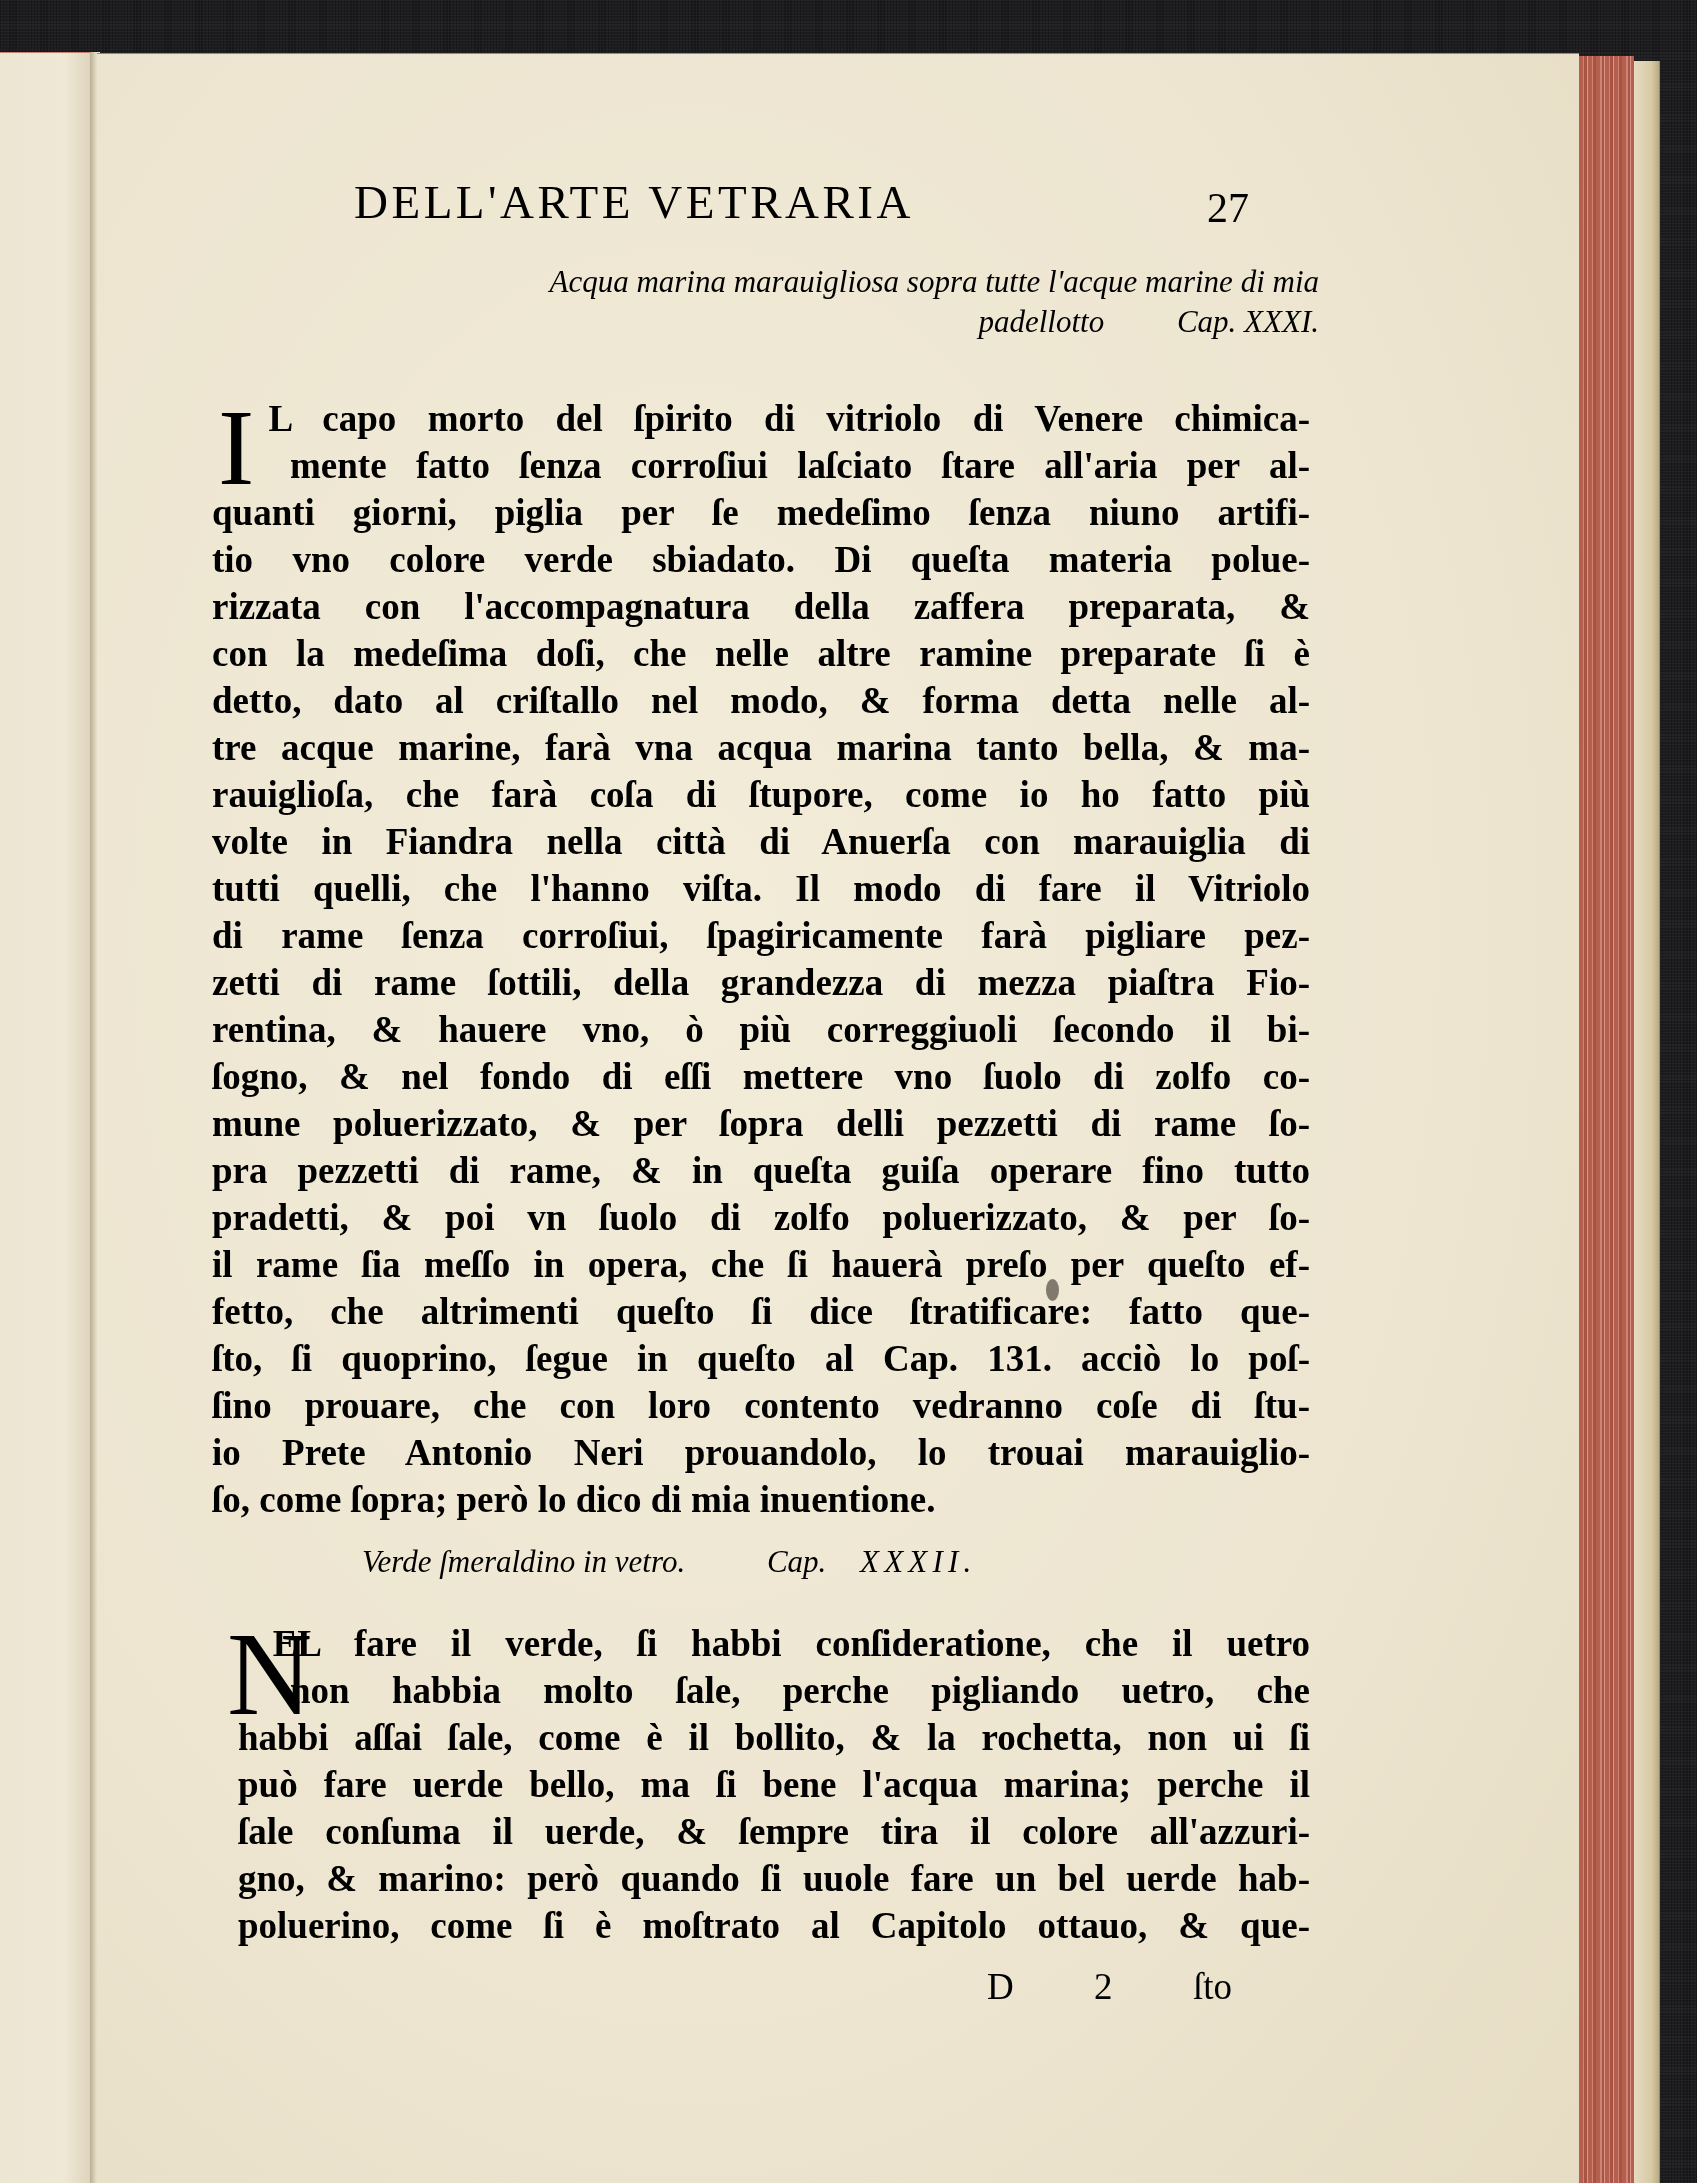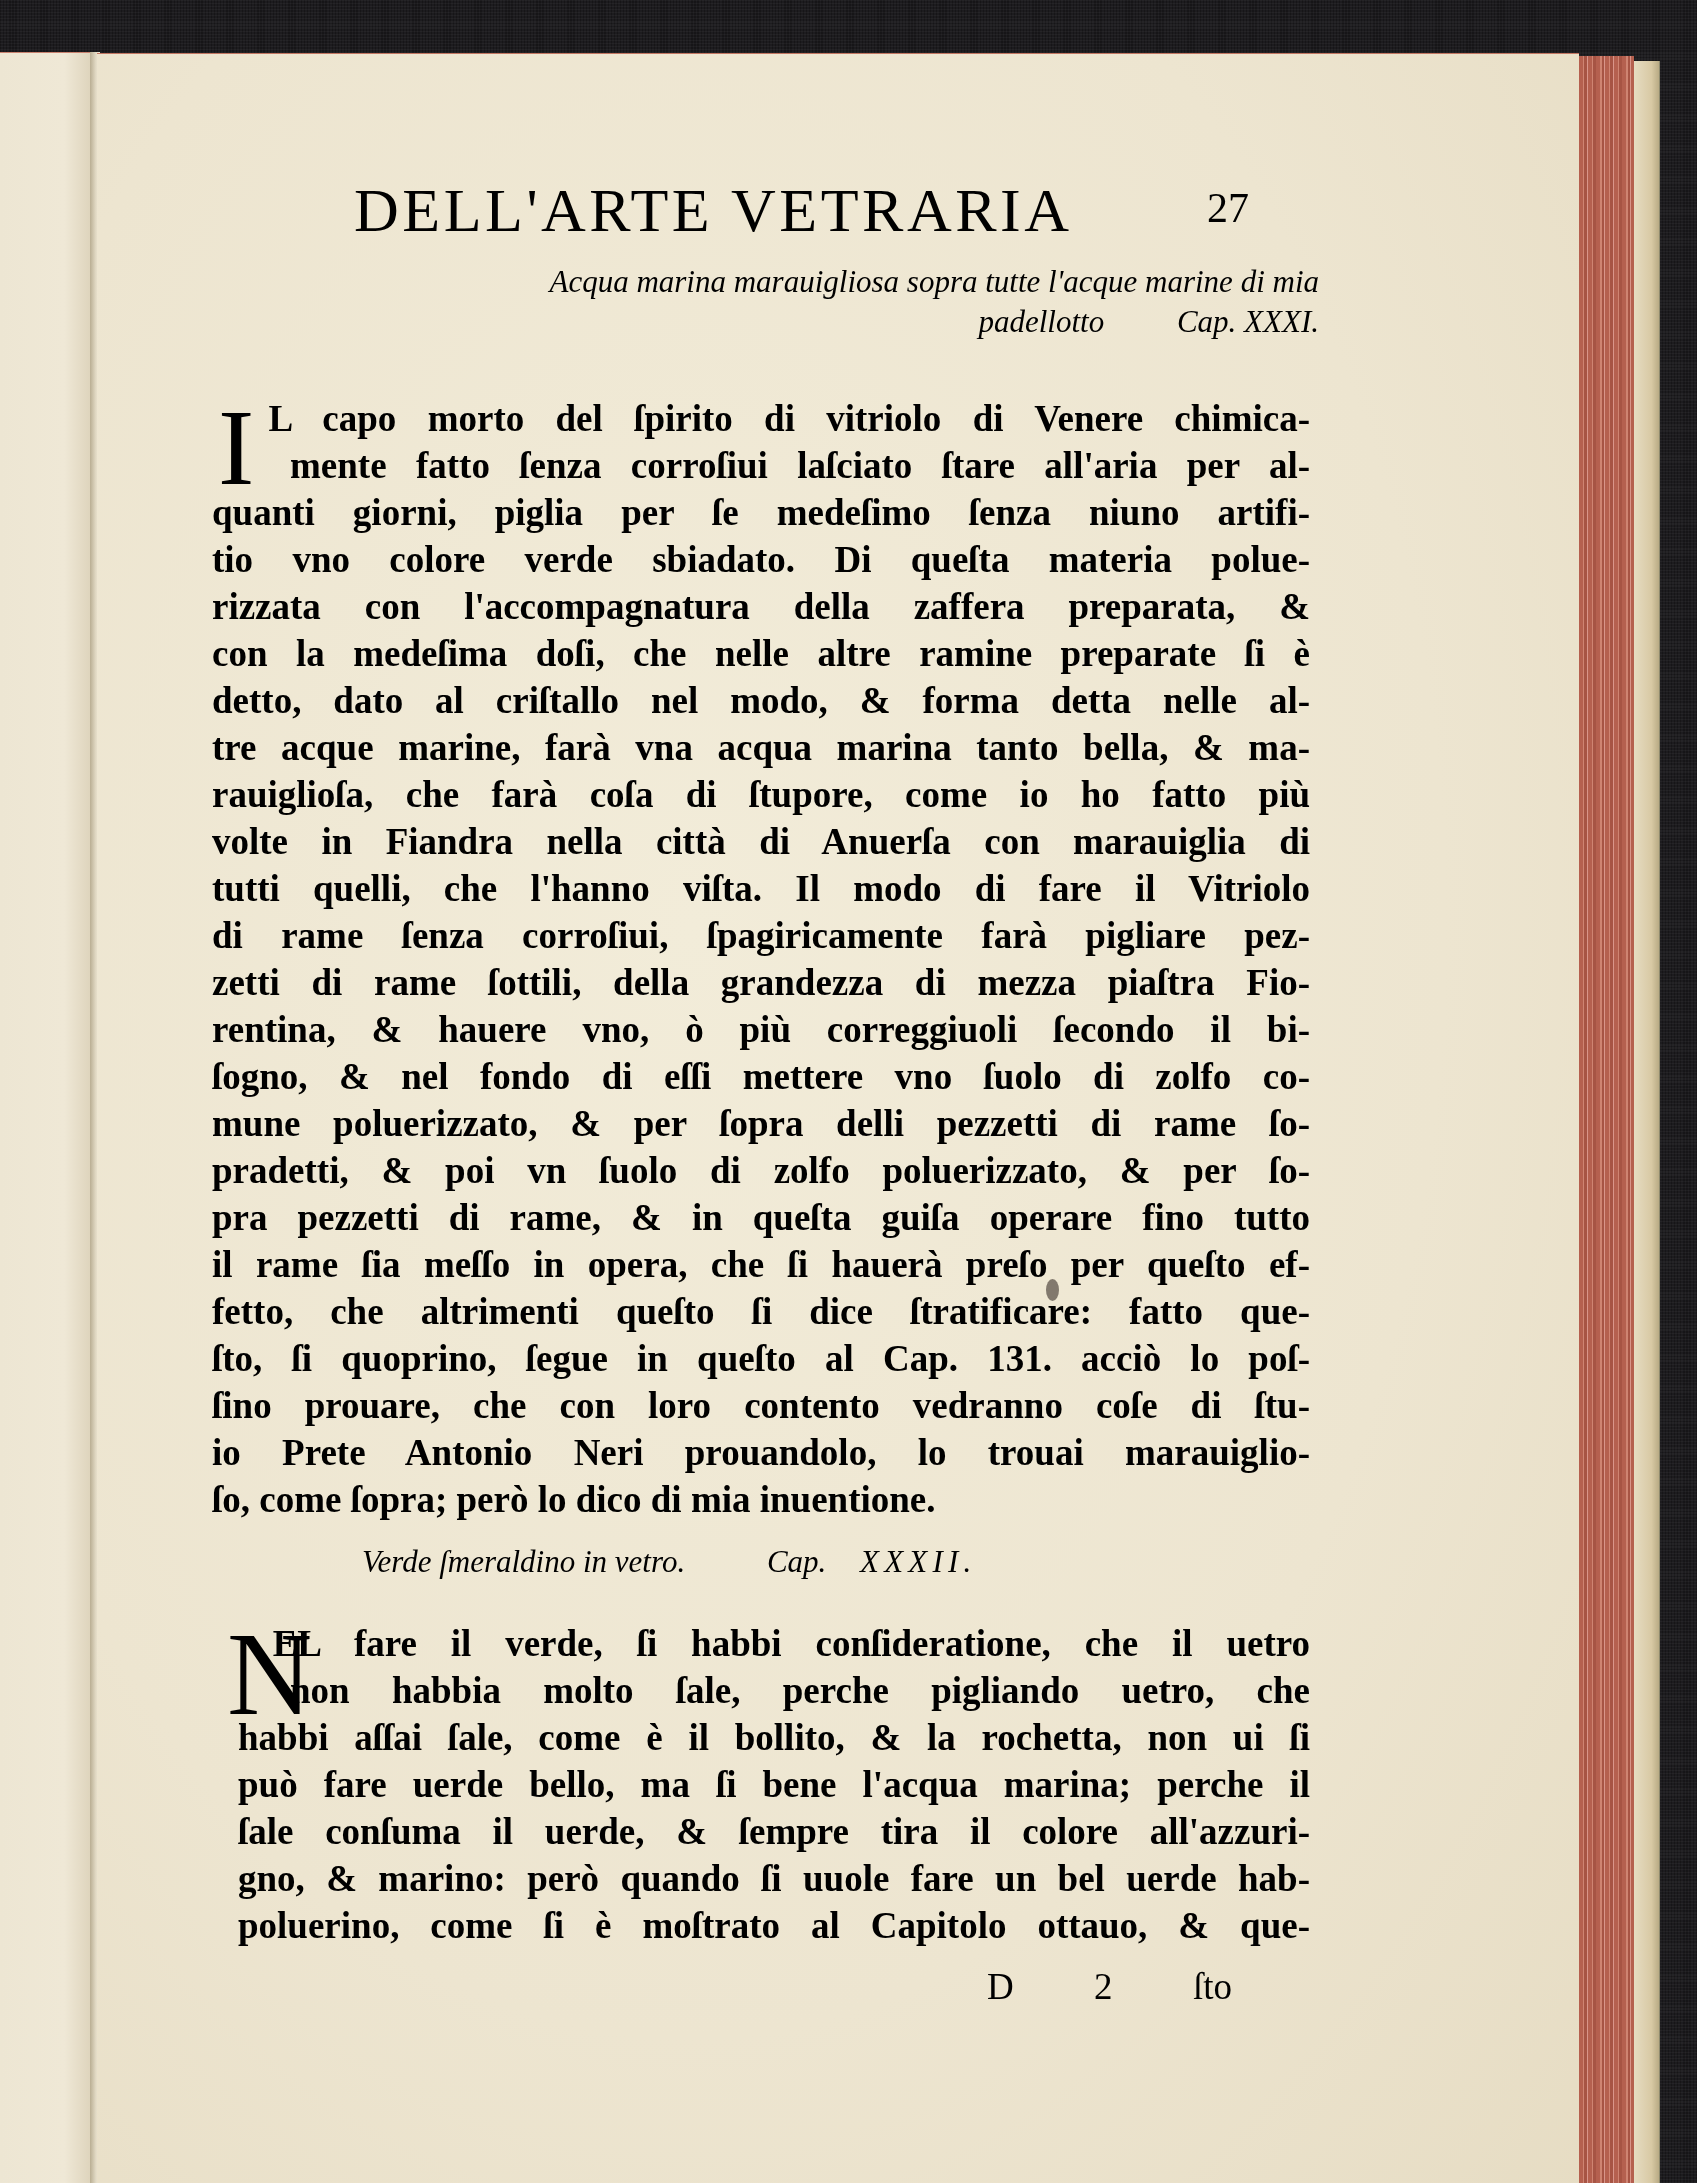--- a/index.html
+++ b/index.html
@@ -38,21 +38,21 @@
     position: absolute; left: 1634px; top: 61px; width: 25px; height: 2161px;
     background: linear-gradient(90deg, #e6dcc2, #d8c9a4 70%, #b9ab85);
     border-right: 1.3px solid #8f8a6e;
   }
 
   .running-head {
     position: absolute; left: 354px; top: 175px; width: 895px; height: 61px;
   }
   .running-title {
     position: absolute; left: 0; top: 0;
-    font-size: 62px; letter-spacing: 3.5px; font-weight: normal;
+    font-size: 47px; letter-spacing: 3.5px; font-weight: normal;
   }
   .page-number {
     position: absolute; right: 0; top: 8.7px; font-size: 42px;
   }
 
   .chapter-title {
     font-style: italic; text-align: center; font-size: 31px; line-height: 40px;
     position: absolute;
   }
   .ch31-title { left: 227px; top: 262px; width: 1092px; text-align: right; }
@@ -128,22 +128,22 @@
   <span class="line" style="margin-left:-52px">detto, dato al criſtallo nel modo, &amp; forma detta nelle al-</span>
   <span class="line" style="margin-left:-52px">tre acque marine, farà vna acqua marina tanto bella, &amp; ma-</span>
   <span class="line" style="margin-left:-52px">rauiglioſa, che farà coſa di ſtupore, come io ho fatto più</span>
   <span class="line" style="margin-left:-52px">volte in Fiandra nella città di Anuerſa con marauiglia di</span>
   <span class="line" style="margin-left:-52px">tutti quelli, che l'hanno viſta. Il modo di fare il Vitriolo</span>
   <span class="line" style="margin-left:-52px">di rame ſenza corroſiui, ſpagiricamente farà pigliare pez-</span>
   <span class="line" style="margin-left:-52px">zetti di rame ſottili, della grandezza di mezza piaſtra Fio-</span>
   <span class="line" style="margin-left:-52px">rentina, &amp; hauere vno, ò più correggiuoli ſecondo il bi-</span>
   <span class="line" style="margin-left:-52px">ſogno, &amp; nel fondo di eſſi mettere vno ſuolo di zolfo co-</span>
   <span class="line" style="margin-left:-52px">mune poluerizzato, &amp; per ſopra delli pezzetti di rame ſo-</span>
+  <span class="line" style="margin-left:-52px">pra pezzetti di rame, &amp; in queſta guiſa operare fino tutto</span>
   <span class="line" style="margin-left:-52px">pradetti, &amp; poi vn ſuolo di zolfo poluerizzato, &amp; per ſo-</span>
-  <span class="line" style="margin-left:-52px">pra pezzetti di rame, &amp; in queſta guiſa operare fino tutto</span>
   <span class="line" style="margin-left:-52px">il rame ſia meſſo in opera, che ſi hauerà preſo per queſto ef-</span>
   <span class="line" style="margin-left:-52px">fetto, che altrimenti queſto ſi dice ſtratificare: fatto que-</span>
   <span class="line" style="margin-left:-52px">ſto, ſi quoprino, ſegue in queſto al Cap. 131. acciò lo poſ-</span>
   <span class="line" style="margin-left:-52px">ſino prouare, che con loro contento vedranno coſe di ſtu-</span>
   <span class="line" style="margin-left:-52px">io Prete Antonio Neri prouandolo, lo trouai marauiglio-</span>
   <span class="line last" style="margin-left:-52px">ſo, come ſopra; però lo dico di mia inuentione.</span>
 </div>
 
 <span class="ink-smudge" style="left:1046px;top:1279px;"></span>
 

